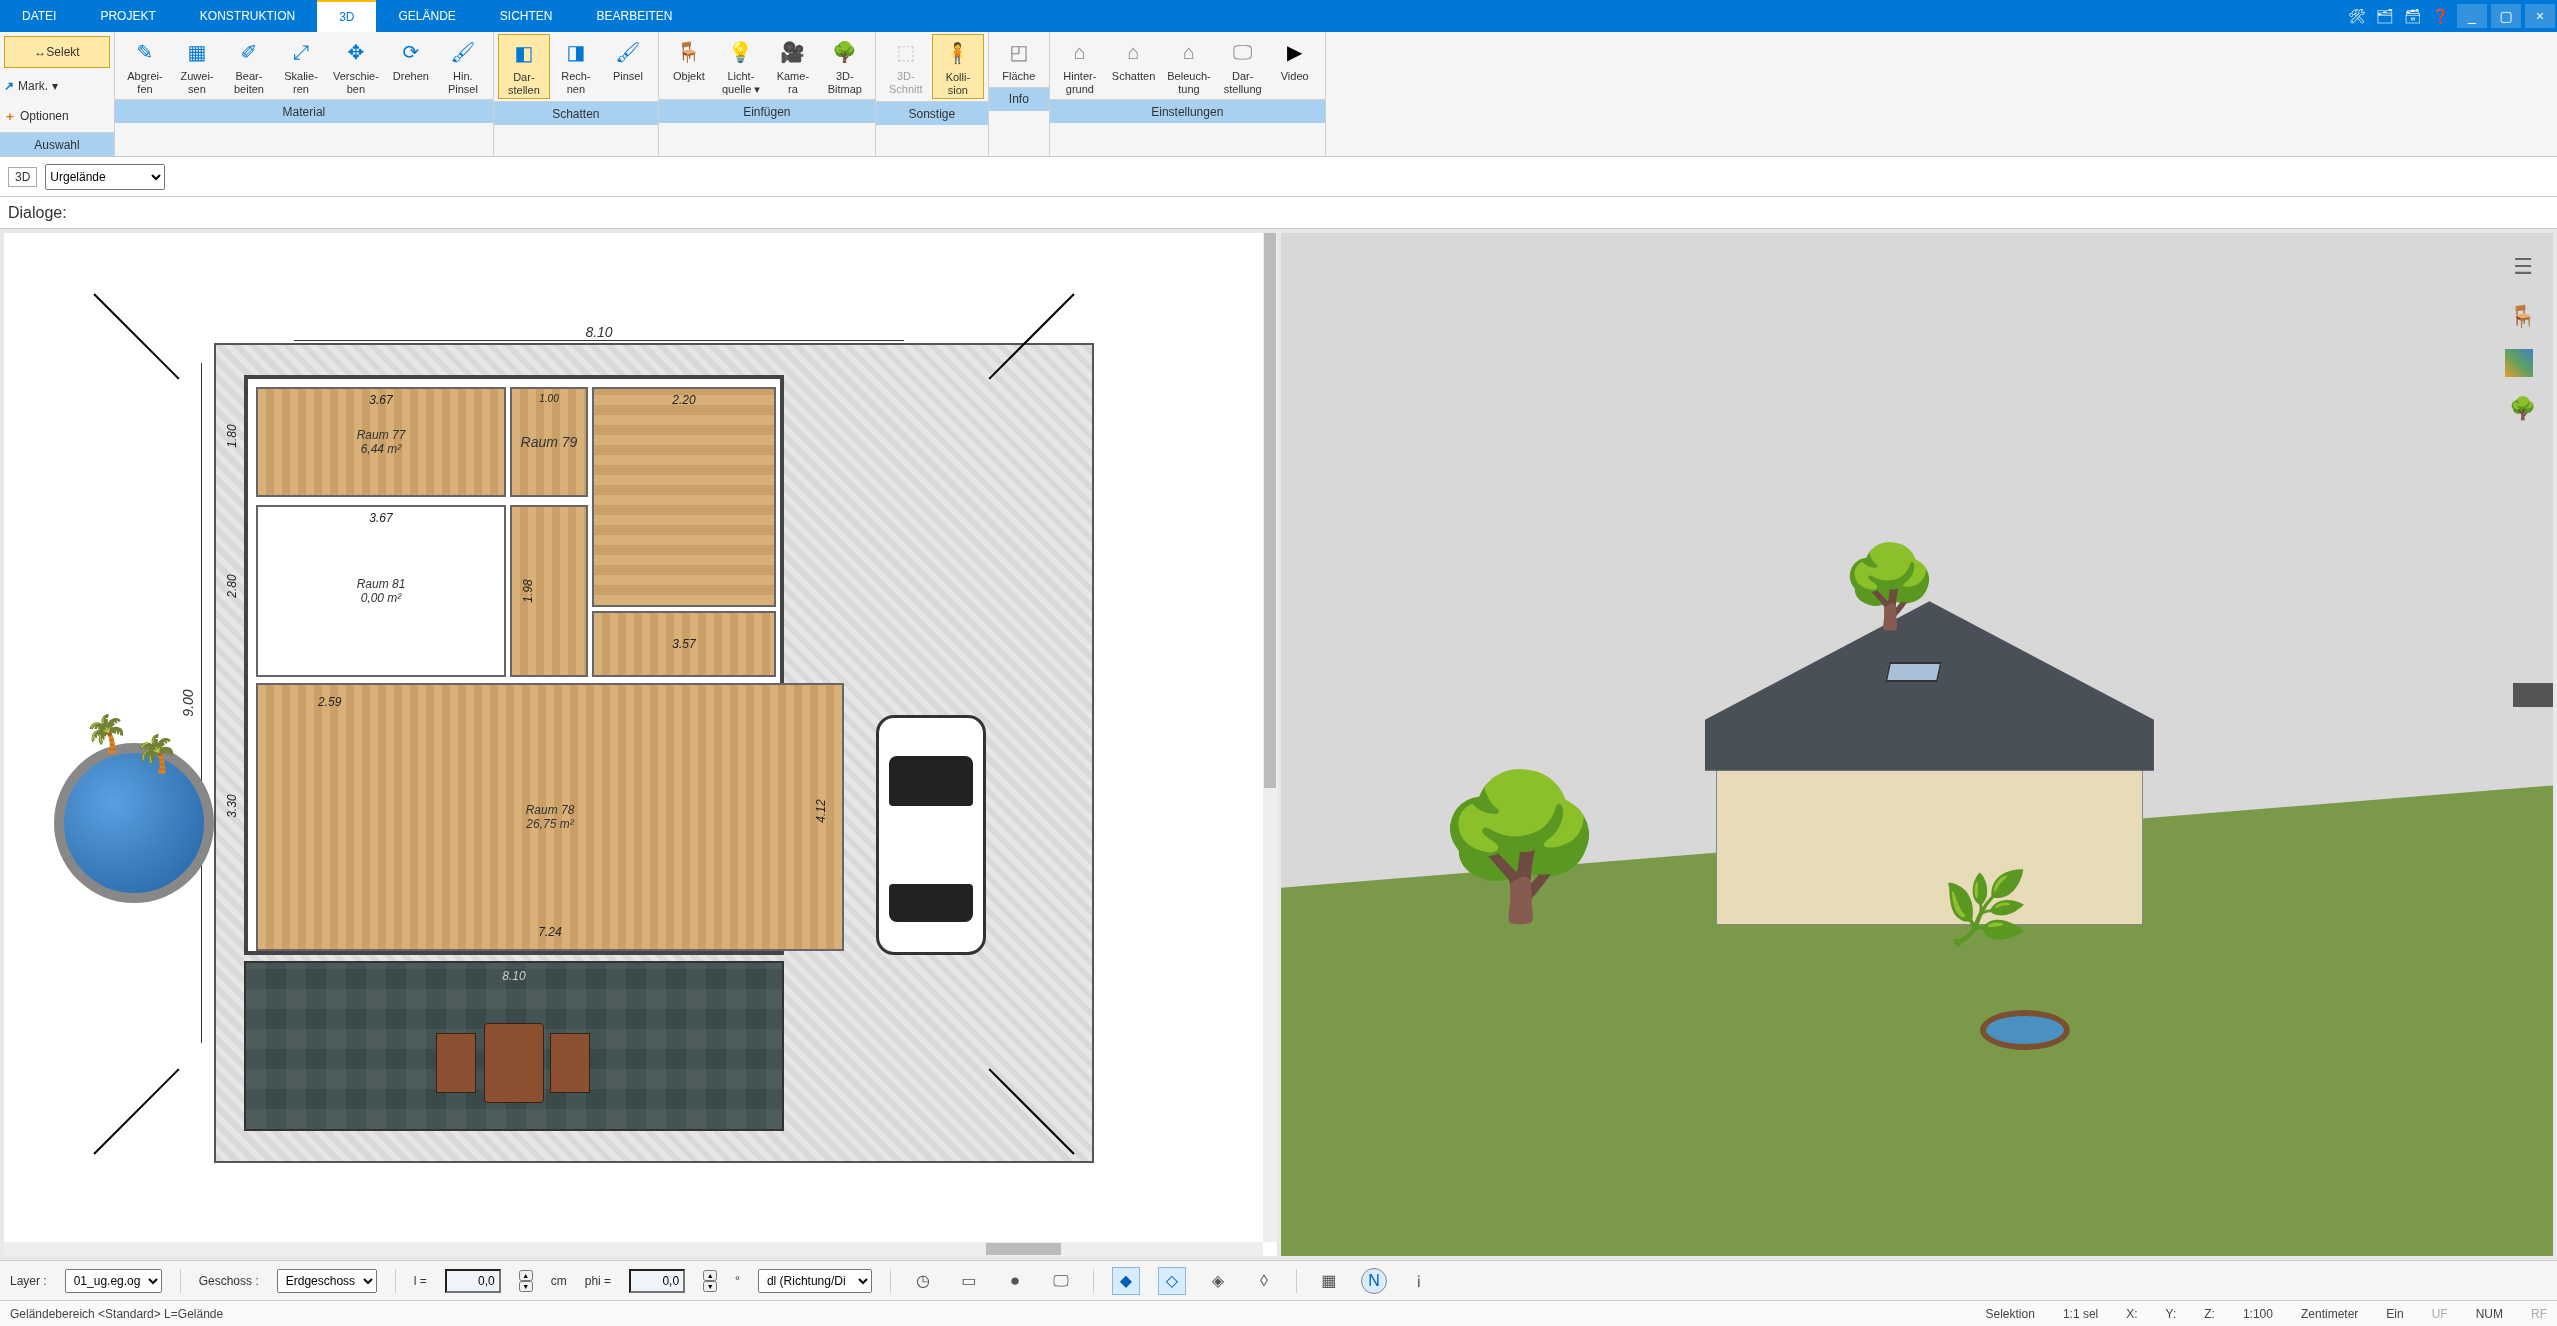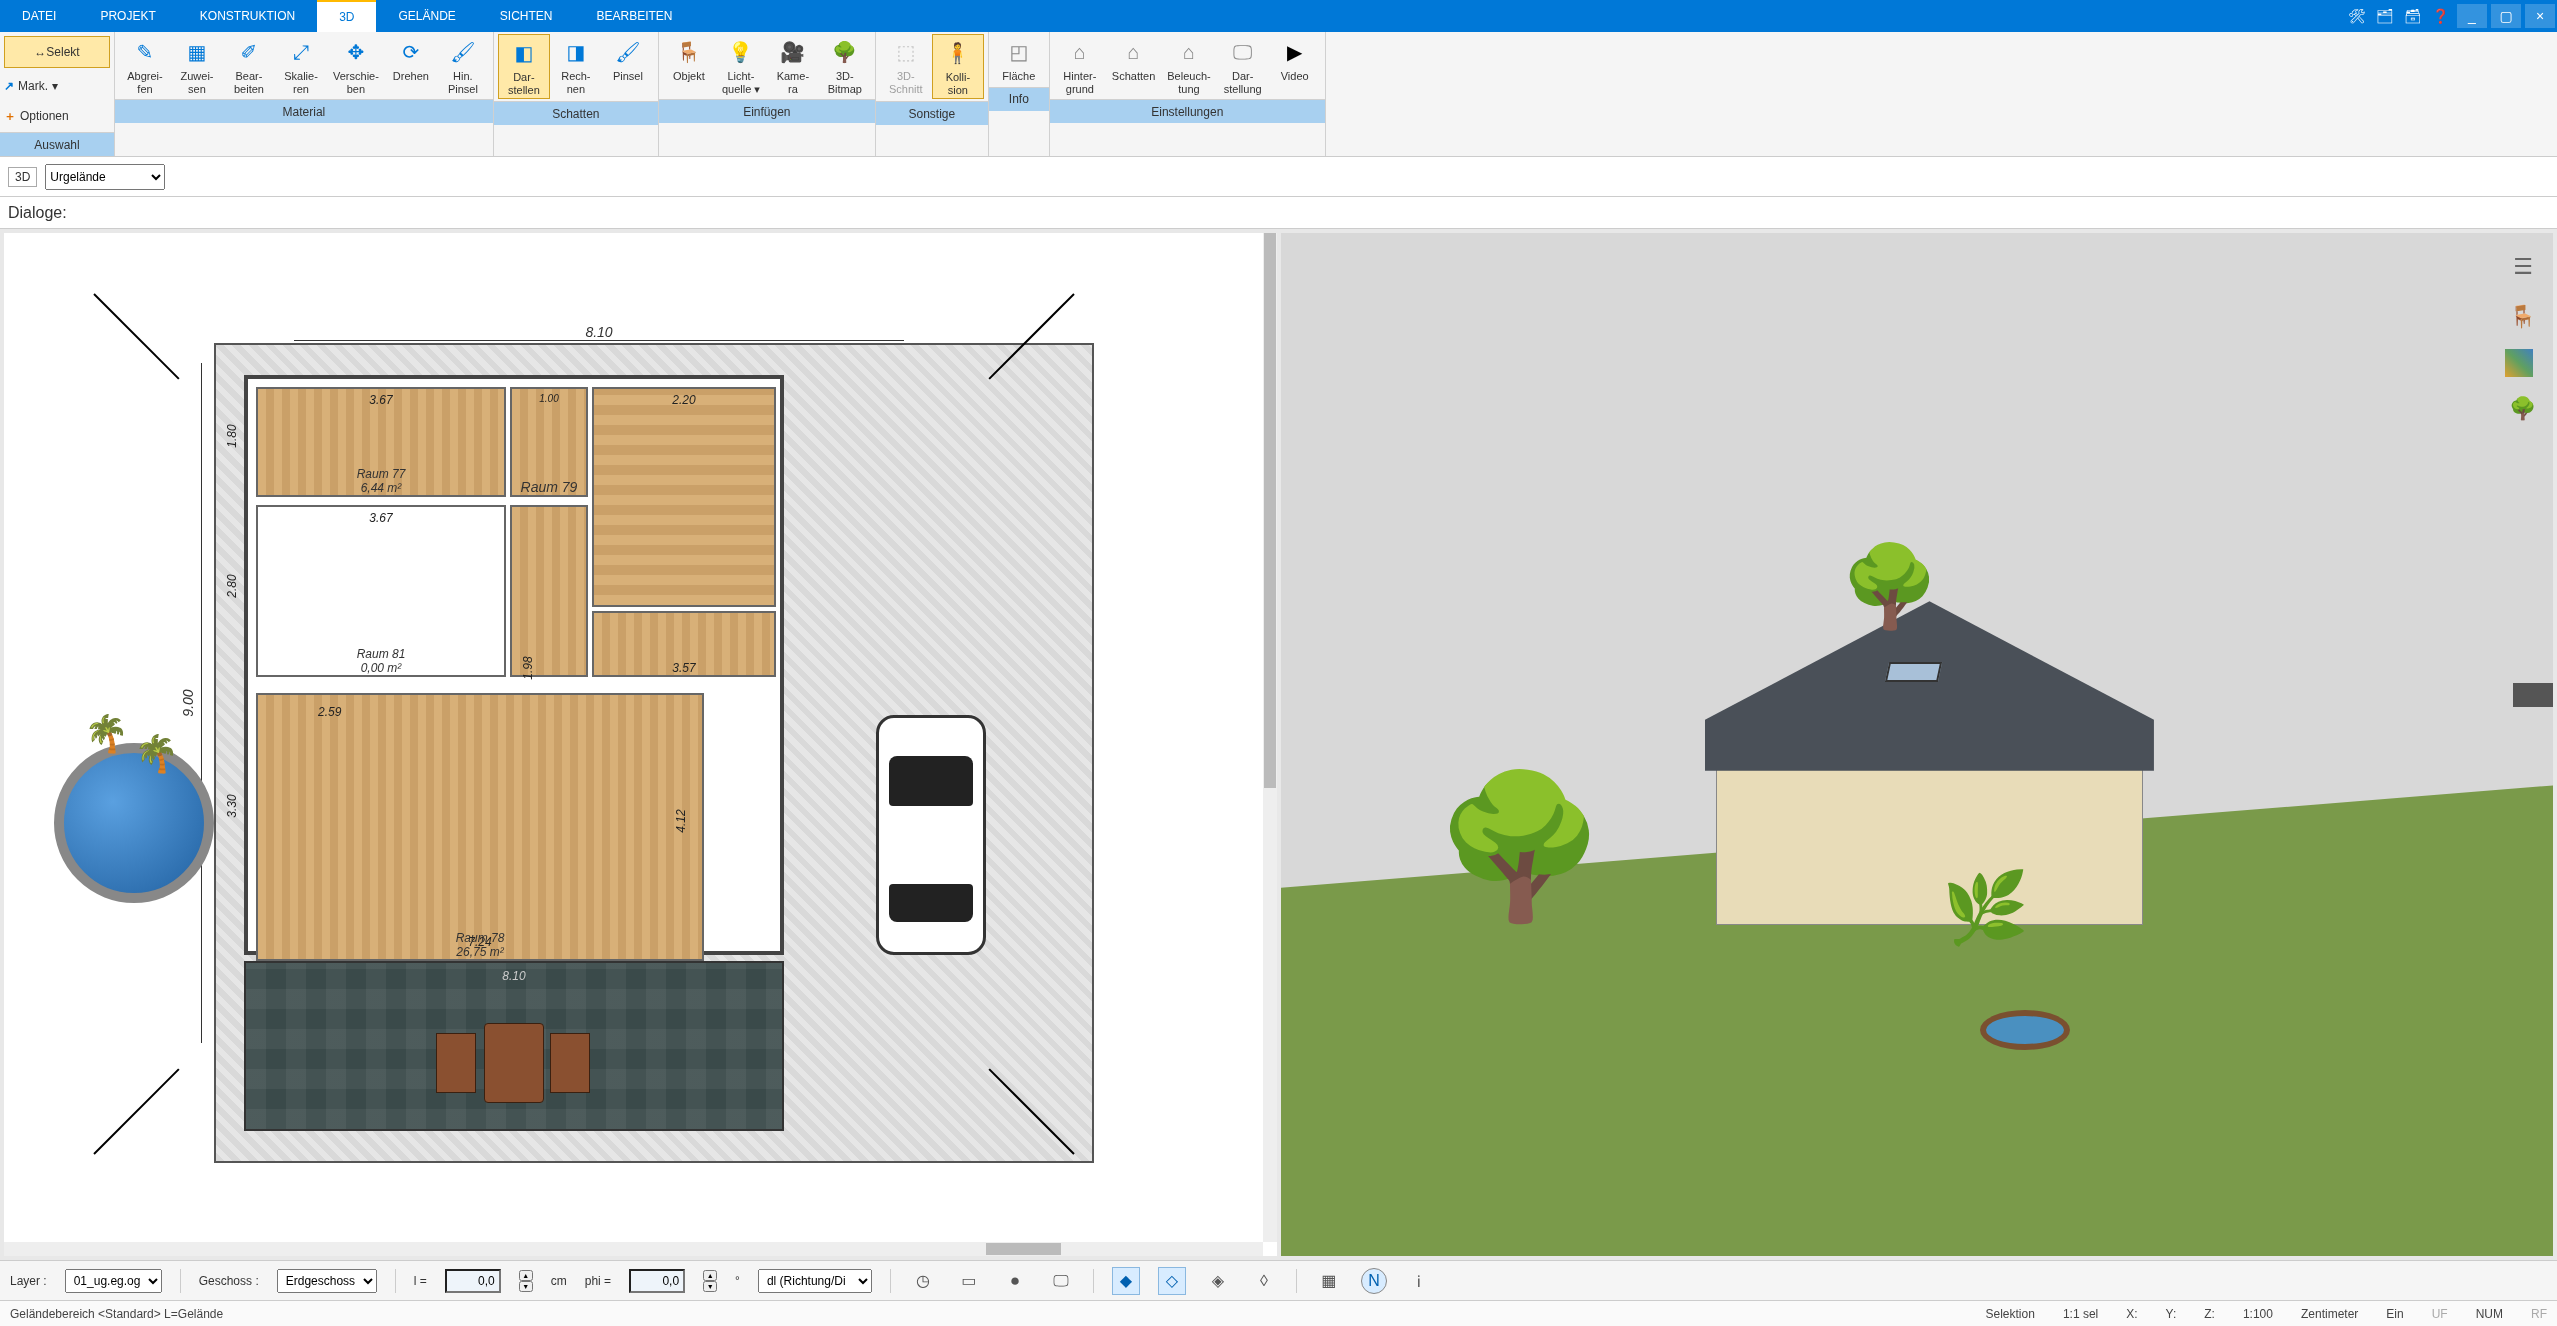--- a/index.html
+++ b/index.html
@@ -51,21 +51,21 @@
 .scroll-h { position: absolute; left: 0; right: 14px; bottom: 0; height: 14px; background: #eee; }
 .scroll-h .thumb { position: absolute; top: 1px; bottom: 1px; left: 78%; width: 6%; background: #bbb; }
 
 
 .plan-wrap { position: absolute; left: 170px; top: 80px; width: 950px; height: 870px; }
 .dim-top { position: absolute; top: 0; left: 120px; right: 220px; height: 28px; border-bottom: 1px solid #333; display: flex; align-items: flex-end; justify-content: center; font-style: italic; font-size: 14px; }
 .dim-left { position: absolute; left: 0; top: 50px; bottom: 140px; width: 28px; border-right: 1px solid #333; display: flex; align-items: center; justify-content: center; }
 .dim-left span { transform: rotate(-90deg); font-style: italic; font-size: 14px; }
 .plot { position: absolute; left: 40px; top: 30px; width: 880px; height: 820px; border: 2px solid #555; background: #e6e6e6; background-image: repeating-linear-gradient(45deg,#d9d9d9 0 6px,#e6e6e6 6px 12px); }
 .house { position: absolute; left: 28px; top: 30px; width: 540px; height: 580px; background: #fff; border: 4px solid #444; }
-.room { position: absolute; border: 2px solid #666; display: flex; flex-direction: column; align-items: center; justify-content: flex-end; font-size: 12px; font-style: italic; }
+.room { position: absolute; border: 2px solid #666; display: flex; flex-direction: column; align-items: center; justify-content: center; font-size: 12px; font-style: italic; }
 .room.wood { background: repeating-linear-gradient(90deg,#d8b078 0 8px,#caa068 8px 16px); }
 .room.white { background: #fff; }
 .room .rn { font-weight: 500; }
 .dim-inner { position: absolute; font-size: 12px; font-style: italic; color: #222; }
 .terrace { position: absolute; left: 28px; top: 616px; width: 540px; height: 170px; background: #3a4a4a; background-image: repeating-linear-gradient(0deg,rgba(255,255,255,0.05) 0 20px,transparent 20px 40px),repeating-linear-gradient(90deg,rgba(255,255,255,0.05) 0 20px,transparent 20px 40px); border: 2px solid #333; }
 .furn { position: absolute; background: #8a5030; border: 1px solid #3a2010; }
 .car { position: absolute; left: 660px; top: 370px; width: 110px; height: 240px; background: #fff; border: 3px solid #333; border-radius: 18px; }
 .car::before { content: ""; position: absolute; left: 10px; right: 10px; top: 38px; height: 50px; background: #222; border-radius: 8px 8px 4px 4px; }
 .car::after { content: ""; position: absolute; left: 10px; right: 10px; bottom: 30px; height: 38px; background: #222; border-radius: 4px 4px 8px 8px; }
 .pool { position: absolute; left: -120px; top: 430px; width: 160px; height: 160px; border-radius: 50%; background: radial-gradient(circle at 35% 35%, #5aa0e0, #2060a0); border: 10px solid #888; }
@@ -333,21 +333,21 @@
             </div>
 
             <div class="room wood" style="left:262px;top:126px;width:78px;height:172px">
               <span class="dim-inner" style="left:4px;transform:rotate(-90deg)">1.98</span>
             </div>
 
             <div class="room wood" style="left:344px;top:232px;width:184px;height:66px">
               <span class="dim-inner">3.57</span>
             </div>
 
-            <div class="room wood" style="left:8px;top:314px;width:448px;height:268px">
+            <div class="room wood" style="left:8px;top:304px;width:588px;height:268px">
               <span class="dim-inner" style="top:10px;left:60px">2.59</span>
               <span class="rn">Raum 78</span>
               <span>26,75 m²</span>
               <span class="dim-inner" style="bottom:10px">7.24</span>
               <span class="dim-inner" style="right:10px;top:45%;transform:rotate(-90deg)">4.12</span>
             </div>
 
             <span class="dim-inner" style="left:-28px;top:50px;transform:rotate(-90deg)">1.80</span>
             <span class="dim-inner" style="left:-28px;top:200px;transform:rotate(-90deg)">2.80</span>
             <span class="dim-inner" style="left:-28px;top:420px;transform:rotate(-90deg)">3.30</span>

